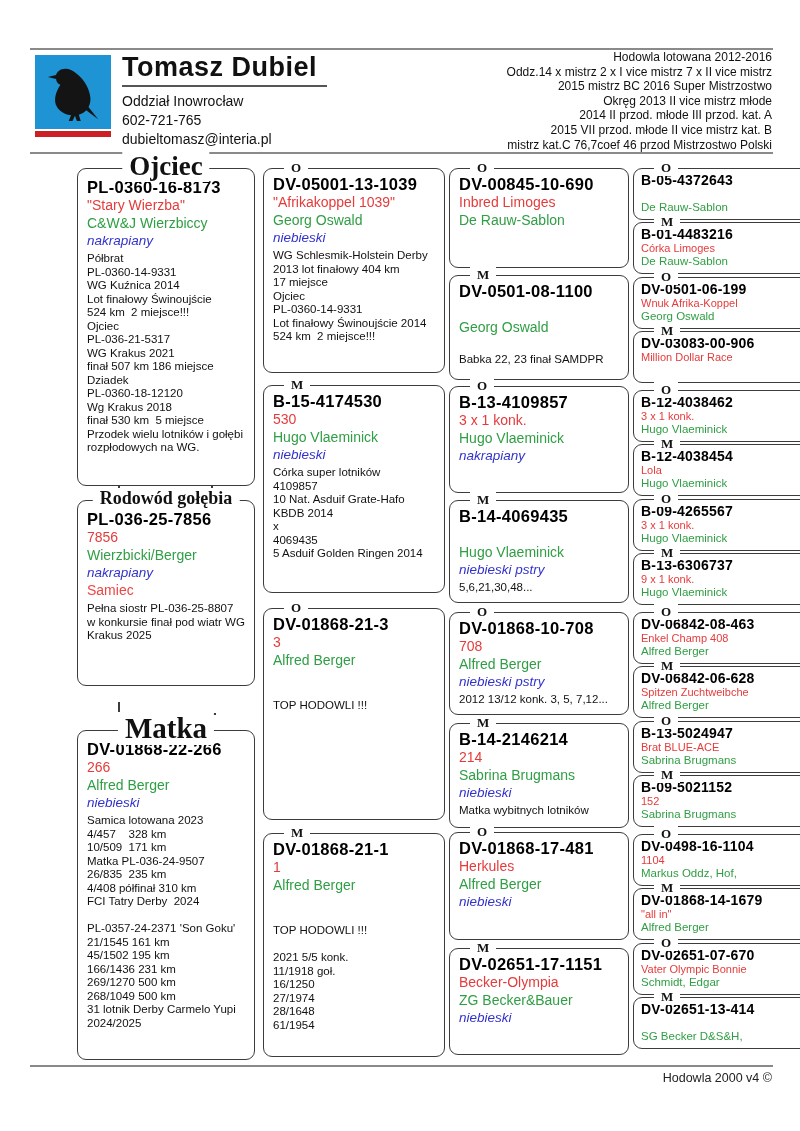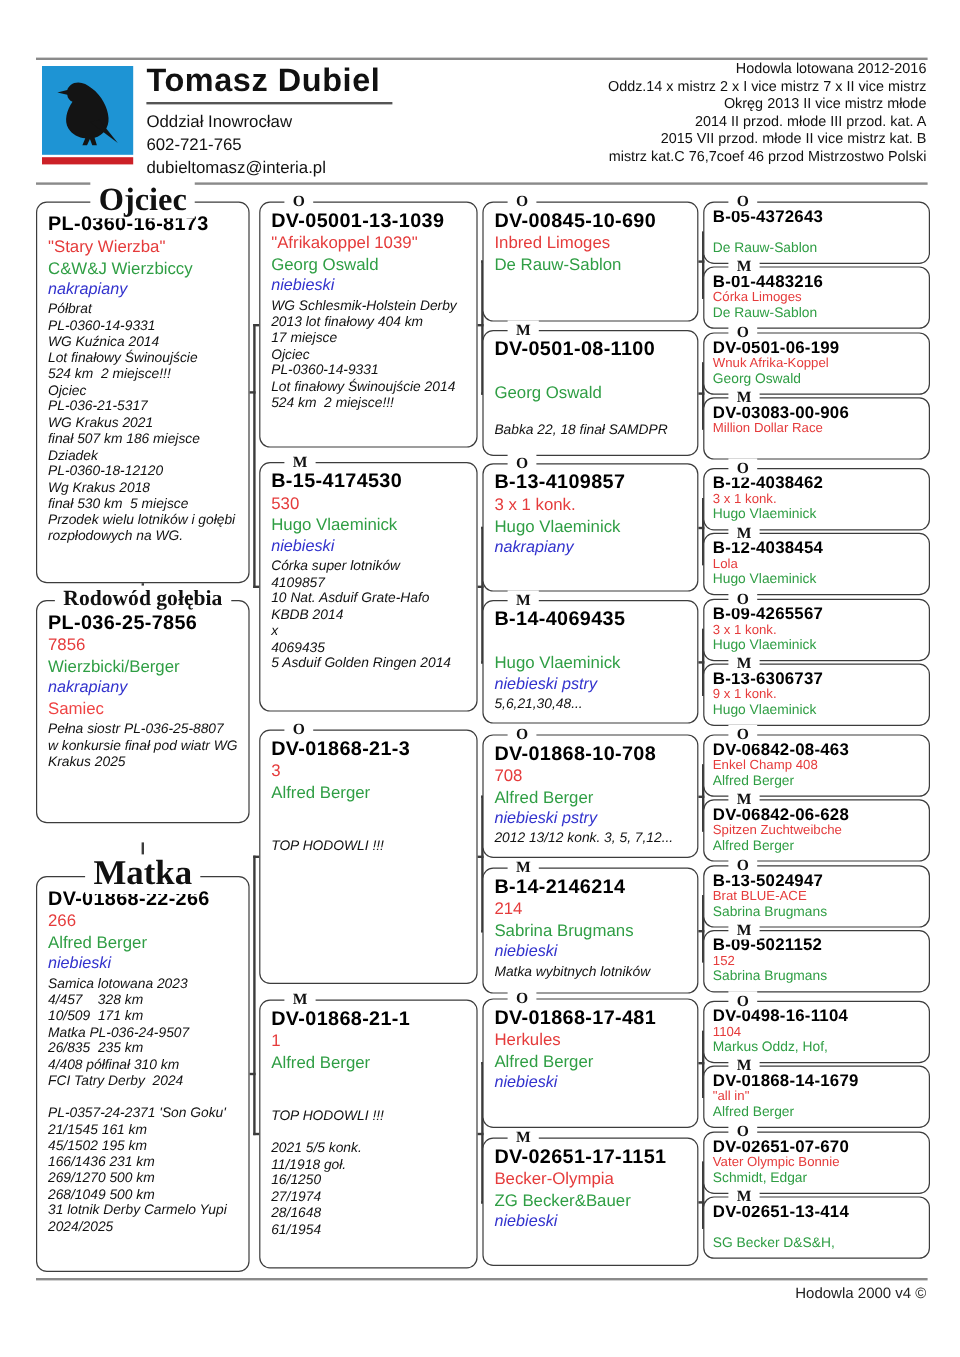--- a/index.html
+++ b/index.html
@@ -12,32 +12,32 @@
   .rule{position:absolute;left:30px;width:743px;height:2px;background:#8a8a8a;}
   
   .logo{position:absolute;left:35px;top:55px;width:76px;}
   .logo-blue{width:76px;height:74px;background:var(--logo-blue);display:flex;align-items:center;justify-content:center;}
   .logo-red{margin-top:2px;height:6px;background:var(--logo-red);}
   .owner{position:absolute;left:122px;top:52px;}
   .owner-name{display:inline-block;font-size:27px;font-weight:bold;letter-spacing:.5px;border-bottom:2px solid #555;padding:0 10px 2px 0;}
   .owner-sub{margin-top:5px;font-size:14px;line-height:19px;}
   .achievements{position:absolute;right:28px;top:50px;text-align:right;font-size:12px;line-height:14.6px;color:#111;}
   
-  .col{position:absolute;top:0;height:865px;}
+  .col{position:absolute;top:0;height:865px;margin-left:47px;}
   .pbox{position:absolute;left:0;background:#fff;border:1.6px solid var(--line);border-radius:9px;z-index:2;box-sizing:border-box;}
   .tag{position:absolute;top:-9px;left:20px;background:#fff;padding:0 7px;font-family:"Liberation Serif",serif;font-weight:bold;font-size:13px;color:#111;white-space:nowrap;z-index:3;}
   .tag.title{left:50%;transform:translateX(-50%);}
   .bc{padding:6px 8px 4px 9px;}
   .col1 .bc{padding-top:9px;}
   .ring{font-size:16.5px;font-weight:bold;letter-spacing:.3px;line-height:19px;color:#000;white-space:nowrap;}
   .rname{color:var(--red);font-size:14px;line-height:17px;min-height:17px;}
   .breeder{color:var(--green);font-size:14px;line-height:18px;}
   .plumage{color:var(--blue);font-size:13.5px;font-style:italic;line-height:17px;}
   .sex{font-size:14px;line-height:18px;color:#ef4444;}
-  .desc{margin-top:3px;font-size:11.5px;line-height:13.5px;color:#111;font-style:italic;}
+  .desc{margin-top:3px;font-size:11.5px;line-height:13.5px;color:#111;}
   .desc div{min-height:13.5px;white-space:pre-wrap;}
   
   .pbox.col4 .bc{padding:3px 6px 2px 7px;}
   .pbox.col4 .ring{font-size:14px;line-height:16px;letter-spacing:.2px;}
   .pbox.col4 .rname{font-size:11px;line-height:13px;min-height:13px;}
   .pbox.col4 .breeder{font-size:11.5px;line-height:13px;}
   .conn{position:absolute;background:var(--line);z-index:1;}
   
   .footer-text{position:absolute;right:28px;top:1071px;font-size:12.5px;color:#222;}
 </style>
@@ -62,20 +62,21 @@
     <div class="owner-sub">
       <div>Oddział Inowrocław</div>
       <div>602-721-765</div>
       <div>dubieltomasz@interia.pl</div>
     </div>
   </div>
 
   <div class="achievements" id="achievements">
       <div>Hodowla lotowana 2012-2016</div>
       <div>Oddz.14 x mistrz 2 x I vice mistrz 7 x II vice mistrz</div>
+      <div>2015 mistrz BC 2016 Super Mistrzostwo</div>
       <div>Okręg 2013 II vice mistrz młode</div>
       <div>2014 II przod. młode III przod. kat. A</div>
       <div>2015 VII przod. młode II vice mistrz kat. B</div>
       <div>mistrz kat.C 76,7coef 46 przod Mistrzostwo Polski</div>
     </div>
 
   <div class="rule" style="top:152px"></div>
 
   <div id="connectors">
       <div class="conn" style="left: 118px; top: 486px; width: 2px; height: 30px;"></div>
@@ -289,21 +290,21 @@
         </div>
       </div>
       <div class="pbox col3" style="top: 275px; height: 105px; width: 100%;">
         <div class="tag">M</div>
         <div class="bc">
           <div class="ring">DV-0501-08-1100</div>
           <div class="rname">&nbsp;</div>
           <div class="breeder">Georg Oswald</div>
           <div class="desc">
             <div>&nbsp;</div>
-            <div>Babka 22, 18 finał SAMDPR</div>
+            <div>Babka 22, 23 finał SAMDPR</div>
           </div>
         </div>
       </div>
       <div class="pbox col3" style="top: 386px; height: 107px; width: 100%;">
         <div class="tag">O</div>
         <div class="bc">
           <div class="ring">B-13-4109857</div>
           <div class="rname">3 x 1 konk.</div>
           <div class="breeder">Hugo Vlaeminick</div>
           <div class="plumage">nakrapiany</div>

